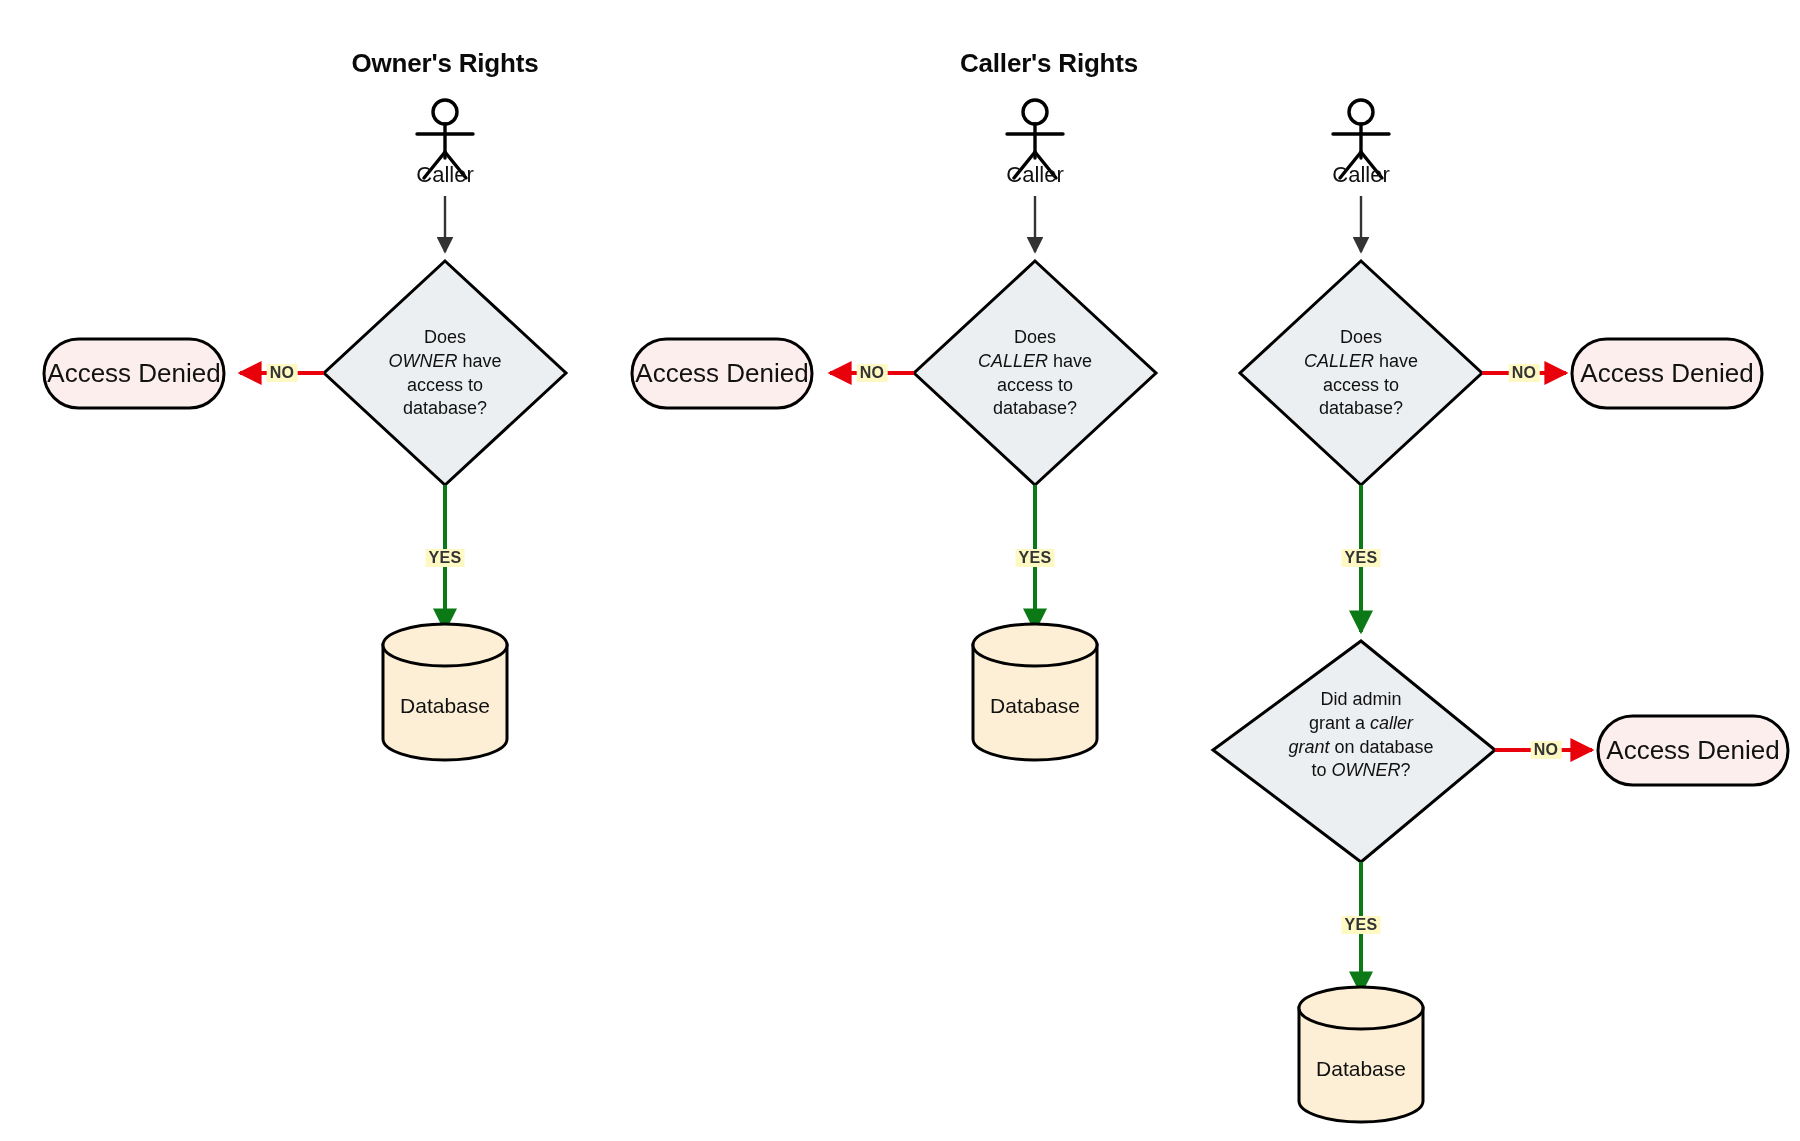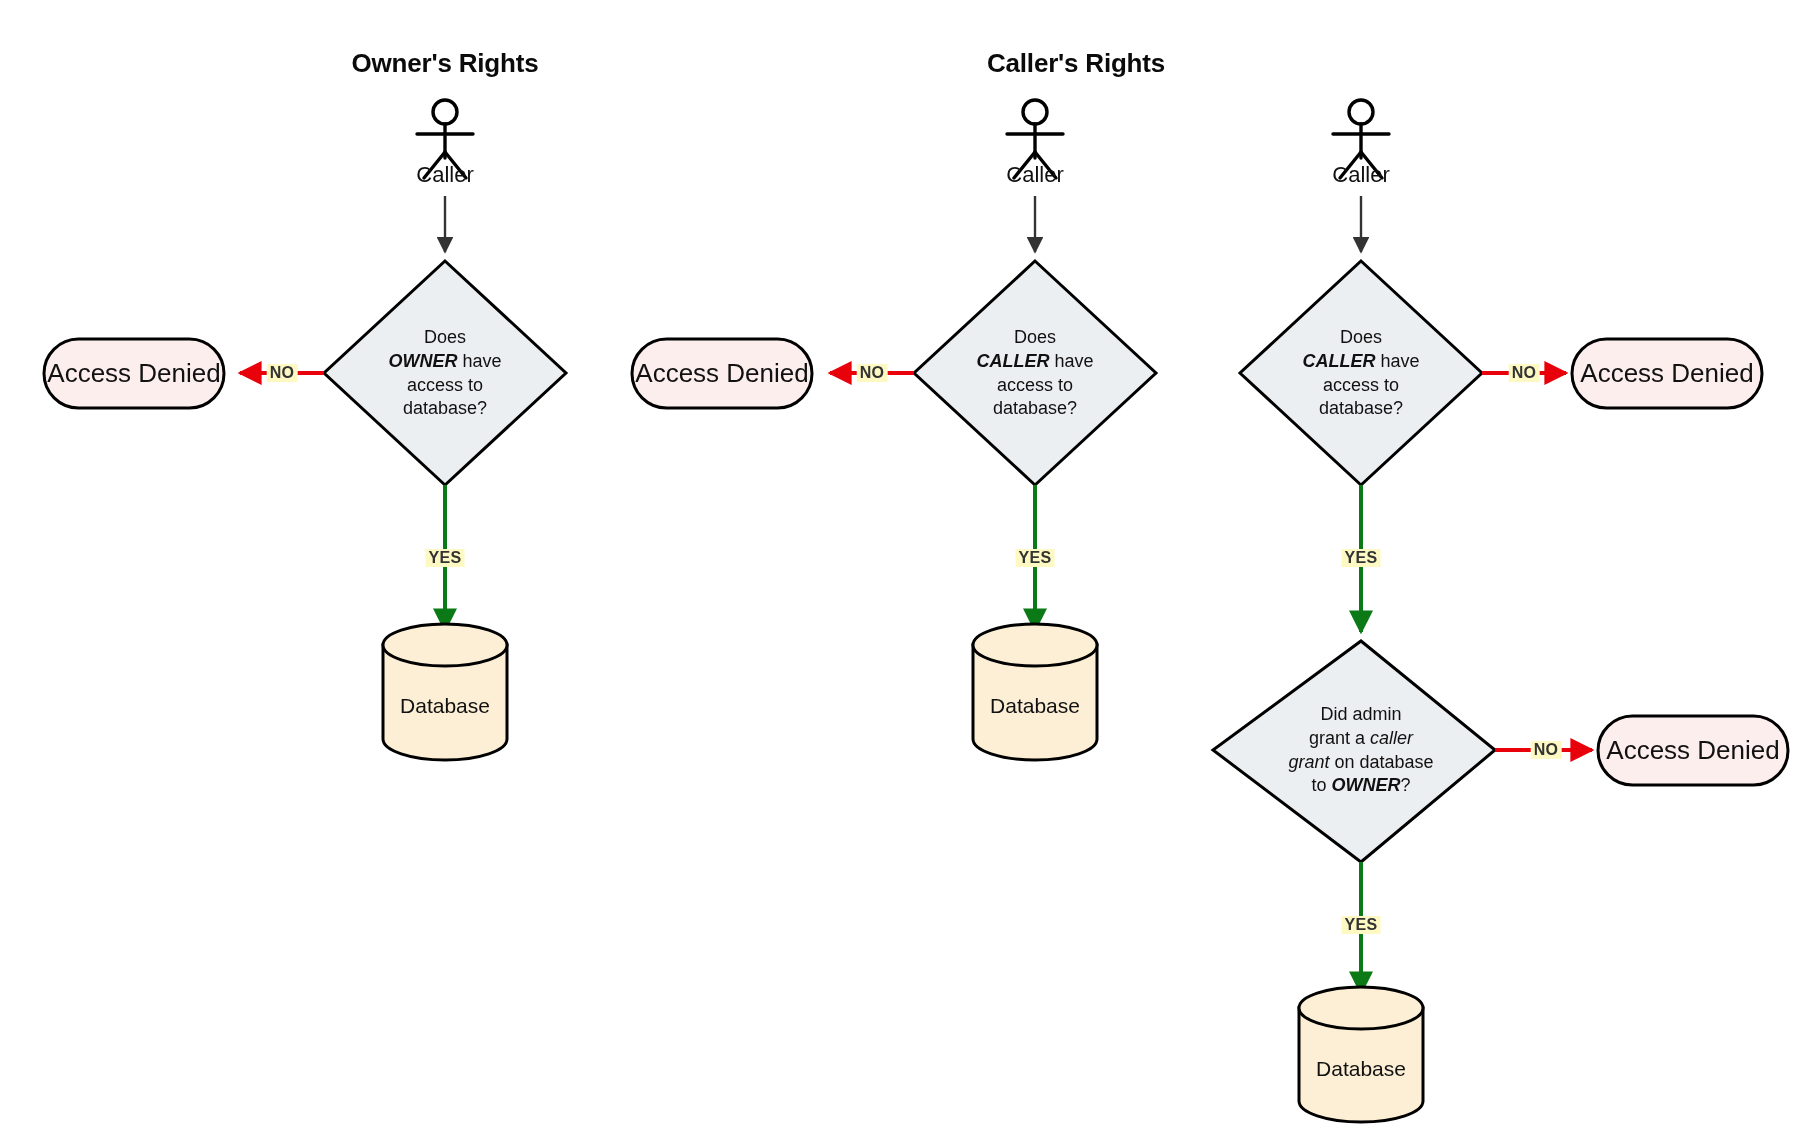--- a/index.html
+++ b/index.html
@@ -18,21 +18,21 @@
   }
   .actor-label{
     position:absolute;font-size:22px;color:#111;white-space:nowrap;
     transform:translateX(-50%);text-align:center;
   }
   .diamond-text{
     position:absolute;transform:translate(-50%,-50%);
     text-align:center;font-size:18px;line-height:1.32;color:#111;
     white-space:nowrap;pointer-events:none;
   }
-  .diamond-text b{font-weight:bold;font-style:italic;}
+  .diamond-text b{font-weight:normal;font-style:italic;}
   .diamond-text i{font-style:italic;}
   .pill-text{
     position:absolute;transform:translate(-50%,-50%);
     text-align:center;font-size:26px;color:#111;white-space:nowrap;
     pointer-events:none;
   }
   .db-text{
     position:absolute;transform:translate(-50%,-50%);
     text-align:center;font-size:21px;color:#111;white-space:nowrap;
     pointer-events:none;
@@ -136,21 +136,21 @@
     <b>OWNER</b>
     <span>have</span><br>
     <span>access to</span><br>
     <span>database?</span>
   </div>
   <div class="edge-label" style="left:282px;top:373px;">NO</div>
   <div class="pill-text" style="left:134px;top:373px;">Access Denied</div>
   <div class="edge-label" style="left:445px;top:558px;">YES</div>
   <div class="db-text" style="left:445px;top:706px;">Database</div>
 
-  <div class="col-title" style="left:1076px;top:48px;text-align:right;">Caller's Rights</div>
+  <div class="col-title" style="left:1049px;top:48px;text-align:right;">Caller's Rights</div>
   <div class="actor-label" style="left:1035px;top:162px;">Caller</div>
   <div class="diamond-text" style="left:1035px;top:373px;">
     <span>Does</span><br>
     <b>CALLER</b>
     <span>have</span><br>
     <span>access to</span><br>
     <span>database?</span>
   </div>
   <div class="edge-label" style="left:872px;top:373px;">NO</div>
   <div class="pill-text" style="left:722px;top:373px;">Access Denied</div>
@@ -162,21 +162,21 @@
     <span>Does</span><br>
     <b>CALLER</b>
     <span>have</span><br>
     <span>access to</span><br>
     <span>database?</span>
   </div>
   <div class="edge-label" style="left:1524px;top:373px;">NO</div>
   <div class="pill-text" style="left:1667px;top:373px;">Access Denied</div>
   <div class="edge-label" style="left:1361px;top:558px;">YES</div>
 
-  <div class="diamond-text" style="left:1361px;top:750px;">
+  <div class="diamond-text" style="left:1361px;top:735px;">
     <span>Did admin</span><br>
     <span>grant a</span>
     <i>caller</i><br>
     <i>grant</i>
     <span>on database</span><br>
     <span>to</span>
     <b>OWNER</b><span>?</span>
   </div>
   <div class="edge-label" style="left:1546px;top:750px;">NO</div>
   <div class="pill-text" style="left:1693px;top:750px;">Access Denied</div>

